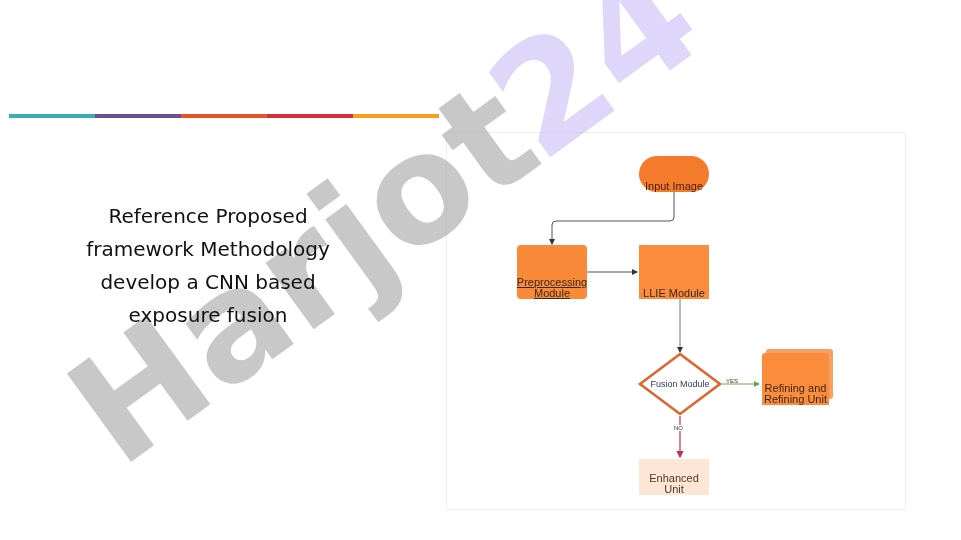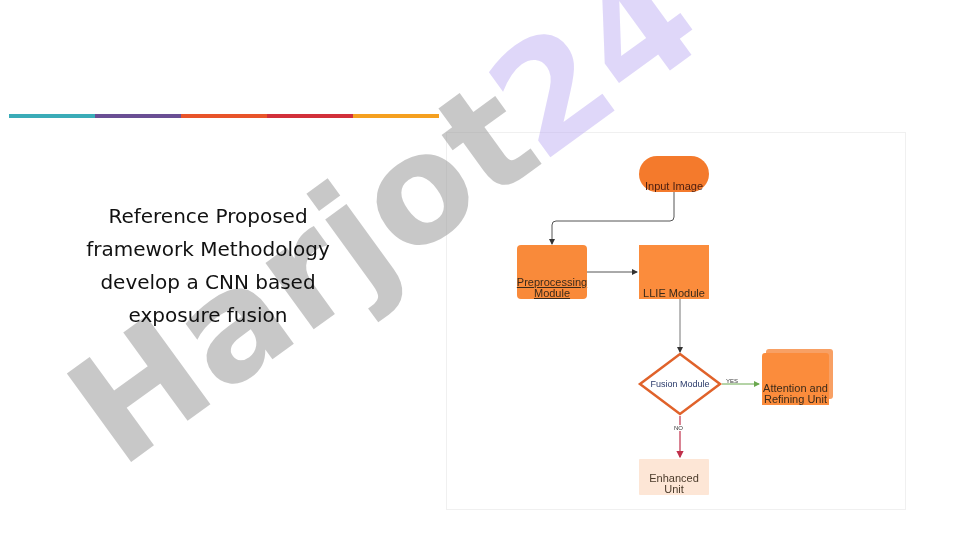--- a/index.html
+++ b/index.html
@@ -92,21 +92,21 @@
 
   <div class="diamond-wrap" style="left:195px; top:220px;">
     <div class="diamond-label">Fusion Module</div>
   </div>
 
   <span class="edge-label" style="left:279px; top:245px;">YES</span>
   <span class="edge-label" style="left:227px; top:292px; background:#fff;">NO</span>
 
   <div class="node-attn-back"></div>
   <div class="node node-attn">
-    <span><span>Attention and</span><br><span>Refining Unit</span></span>
+    <span><span>Refining and</span><br><span>Refining Unit</span></span>
   </div>
 
   <div class="node node-enh">
     <span><span>Enhanced</span><br><span>Unit</span></span>
   </div>
 </div>
 
 <svg class="watermark" viewBox="0 0 961 540">
   <g transform="translate(120,470) rotate(-36)">
     <text x="0" y="0" font-family="DejaVu Sans, sans-serif" font-weight="bold" font-size="150" fill="#9a9a9a" fill-opacity="0.55">Harjot</text>

